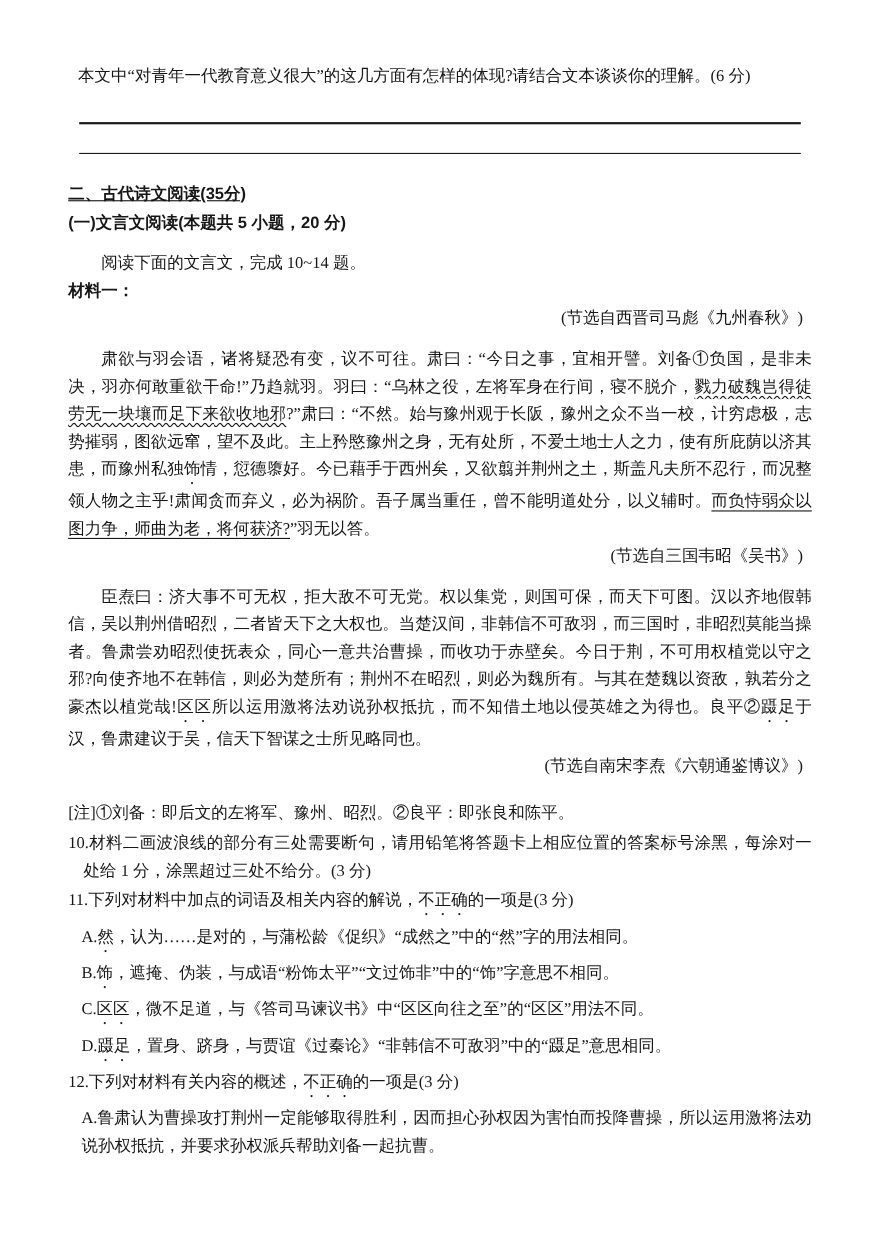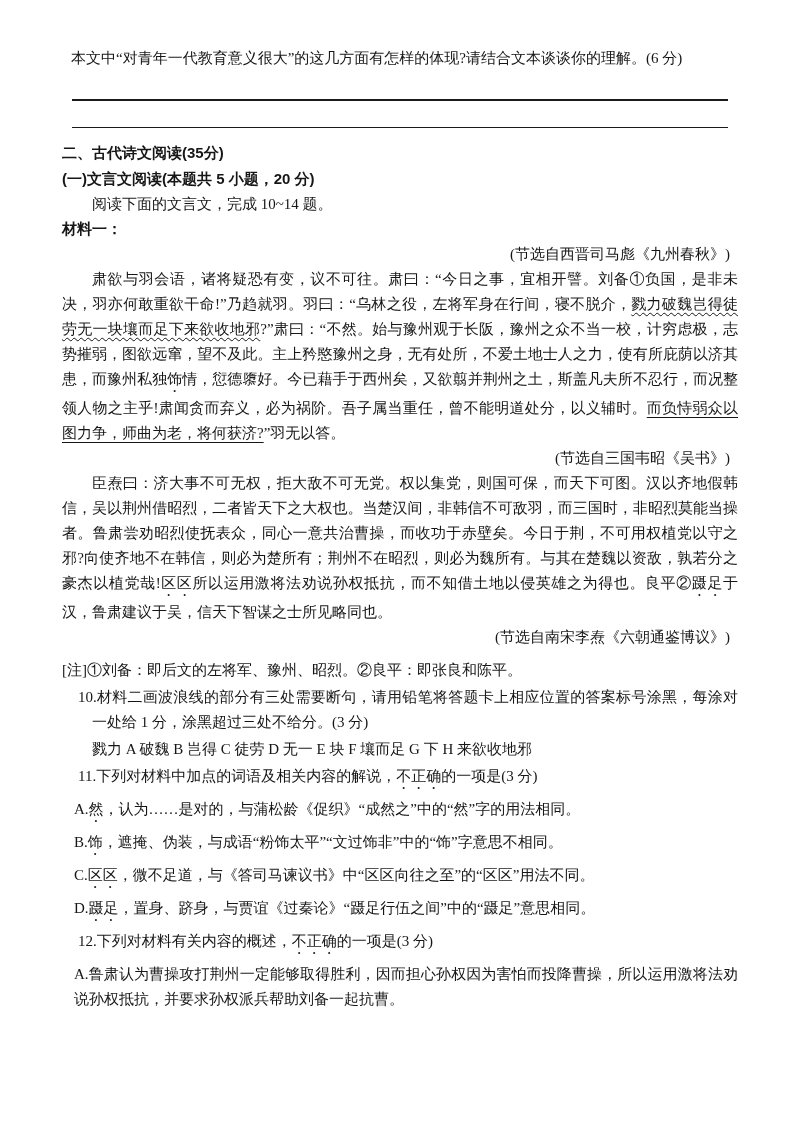--- a/index.html
+++ b/index.html
@@ -4,40 +4,40 @@
 <style>
   * { margin:0; padding:0; box-sizing:border-box; }
   html,body { width:800px; height:1131px; overflow:hidden; background:#ffffff; }
   body {
     color:#161616;
     font-family:"Liberation Serif","DejaVu Serif",serif;
     font-size:15px;
     line-height:25px;
   }
   .page { padding:46px 62px 0 62px; }
-  .para { text-align:justify; }
+  .para { text-align:justify;margin-top:12px; }
   .indent { text-indent:2em; }
   .q-top { text-indent:0.6em; }
   .answer-line {
     height:30px;
     margin:0 10px;
     border-bottom:2px solid #1a1a1a;
   }
   .answer-line + .answer-line { height:27px; border-bottom-width:1.5px; }
   .section-title, .subsection-title {
     font-family:"Liberation Sans","DejaVu Sans",sans-serif;
     font-weight:bold;
     font-size:15px;
     line-height:26px;
   }
-  .section-title { margin-top:12px; }
+  .section-title { margin-top:24px;text-decoration:underline; }
   .label { font-weight:bold; }
   .source { text-align:right; padding-right:8px; }
-  .note-line { margin-top:8px; }
-  .stem { padding-left:14px; text-indent:-14px; margin-top:2px;margin-left:16px; }
+  .note-line { margin-top:18px; }
+  .stem { padding-left:14px; text-indent:-14px; margin-top:2px; }
   .letters { margin:2px 0 2px 2em; }
   .option { margin:4px 0 4px 12px; }
   .seg-u { text-decoration:underline; text-underline-offset:4px; text-decoration-thickness:1px; }
   .seg-w { text-decoration:underline wavy; text-underline-offset:3px; text-decoration-thickness:1px; }
   .seg-d {
     -webkit-text-emphasis:filled dot; -webkit-text-emphasis-position:under right;
     text-emphasis:filled dot; text-emphasis-position:under right;
   }
 </style>
 </head>
@@ -59,24 +59,23 @@
 
   <p class="para indent"><span>肃欲与羽会语，诸将疑恐有变，议不可往。肃曰：“今日之事，宜相开譬。刘备①负国，是非未决，羽亦何敢重欲干命!”乃趋就羽。羽曰：“乌林之役，左将军身在行间，寝不脱介，</span><span class="seg-w">戮力破魏岂得徒劳无一块壤而足下来欲收地邪</span><span>?”肃曰：“不然。始与豫州观于长阪，豫州之众不当一校，计穷虑极，志势摧弱，图欲远窜，望不及此。主上矜愍豫州之身，无有处所，不爱土地士人之力，使有所庇荫以济其患，而豫州私独</span><span class="seg-d">饰</span><span>情，愆德隳好。今已藉手于西州矣，又欲翦并荆州之土，斯盖凡夫所不忍行，而况整领人物之主乎!肃闻贪而弃义，必为祸阶。吾子属当重任，曾不能明道处分，以义辅时。</span><span class="seg-u">而负恃弱众以图力争，师曲为老，将何获济?</span><span>”羽无以答。</span></p>
   <p class="source">(节选自三国韦昭《吴书》)</p>
 
   <p class="para indent"><span>臣焘曰：济大事不可无权，拒大敌不可无党。权以集党，则国可保，而天下可图。汉以齐地假韩信，吴以荆州借昭烈，二者皆天下之大权也。当楚汉间，非韩信不可敌羽，而三国时，非昭烈莫能当操者。鲁肃尝劝昭烈使抚表众，同心一意共治曹操，而收功于赤壁矣。今日于荆，不可用权植党以守之邪?向使齐地不在韩信，则必为楚所有；荆州不在昭烈，则必为魏所有。与其在楚魏以资敌，孰若分之豪杰以植党哉!</span><span class="seg-d">区区</span><span>所以运用激将法劝说孙权抵抗，而不知借土地以侵英雄之为得也。良平②</span><span class="seg-d">蹑足</span><span>于汉，鲁肃建议于吴，信天下智谋之士所见略同也。</span></p>
   <p class="source">(节选自南宋李焘《六朝通鉴博议》)</p>
 
   <p class="para note-line">[注]①刘备：即后文的左将军、豫州、昭烈。②良平：即张良和陈平。</p>
 
   <p class="para stem"><span>10.材料二画波浪线的部分有三处需要断句，请用铅笔将答题卡上相应位置的答案标号涂黑，每涂对一处给 1 分，涂黑超过三处不给分。(3 分)</span></p>
-  <p class="letters">戮力 A 破魏 B 岂得 C 徒劳 D 无一 E 块 F 壤而足 G 下 H 来欲收地邪</p>
 
   <p class="para stem"><span>11.下列对材料中加点的词语及相关内容的解说，</span><span class="seg-d">不正确</span><span>的一项是(3 分)</span></p>
   <p class="para option"><span>A.</span><span class="seg-d">然</span><span>，认为……是对的，与蒲松龄《促织》“成然之”中的“然”字的用法相同。</span></p>
   <p class="para option"><span>B.</span><span class="seg-d">饰</span><span>，遮掩、伪装，与成语“粉饰太平”“文过饰非”中的“饰”字意思不相同。</span></p>
   <p class="para option"><span>C.</span><span class="seg-d">区区</span><span>，微不足道，与《答司马谏议书》中“区区向往之至”的“区区”用法不同。</span></p>
-  <p class="para option"><span>D.</span><span class="seg-d">蹑足</span><span>，置身、跻身，与贾谊《过秦论》“蹑足行伍之间”中的“蹑足”意思相同。</span></p>
+  <p class="para option"><span>D.</span><span class="seg-d">蹑足</span><span>，置身、跻身，与贾谊《过秦论》“非韩信不可敌羽”中的“蹑足”意思相同。</span></p>
 
   <p class="para stem"><span>12.下列对材料有关内容的概述，</span><span class="seg-d">不正确</span><span>的一项是(3 分)</span></p>
   <p class="para option"><span>A.鲁肃认为曹操攻打荆州一定能够取得胜利，因而担心孙权因为害怕而投降曹操，所以运用激将法劝说孙权抵抗，并要求孙权派兵帮助刘备一起抗曹。</span></p>
 
 </div>
 
 </body></html>

